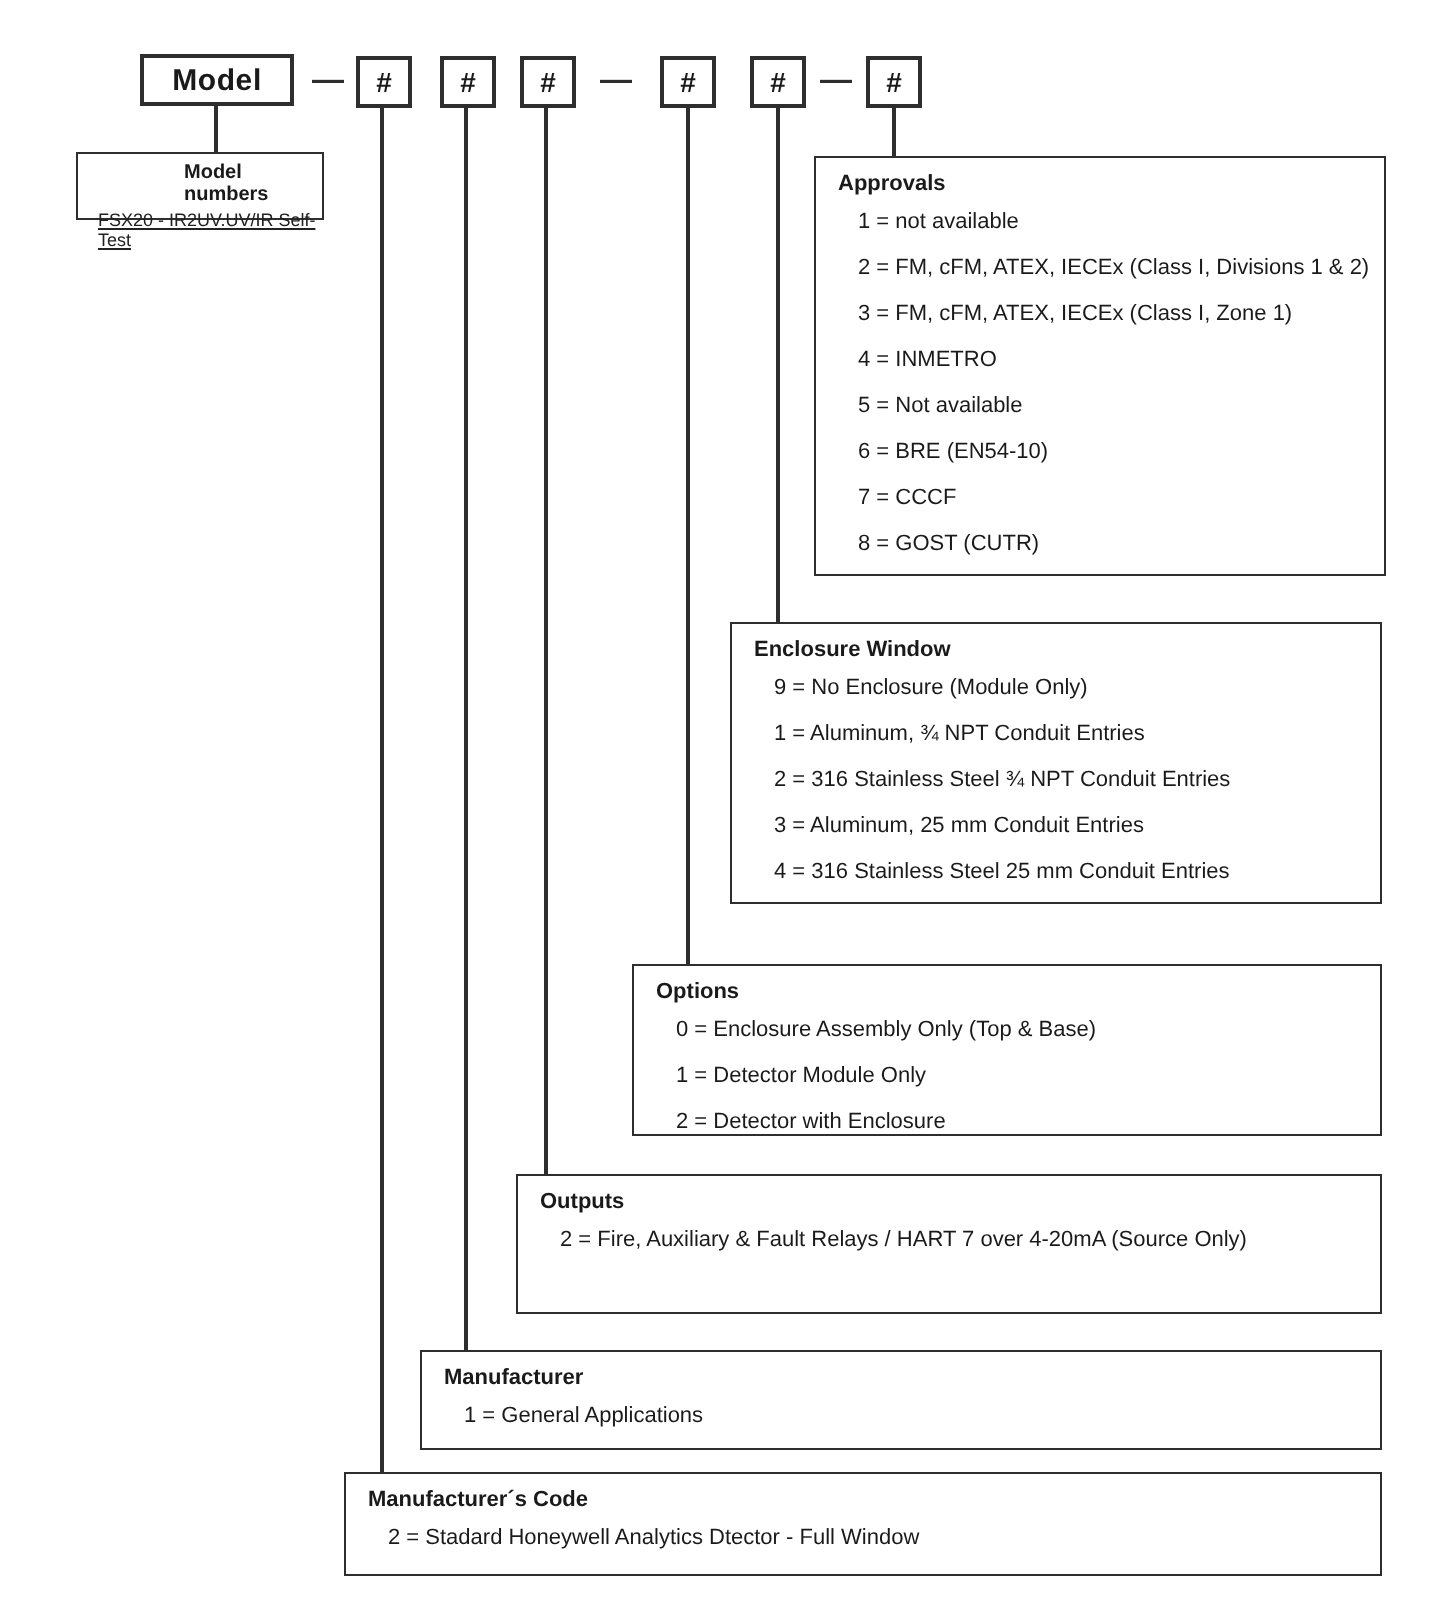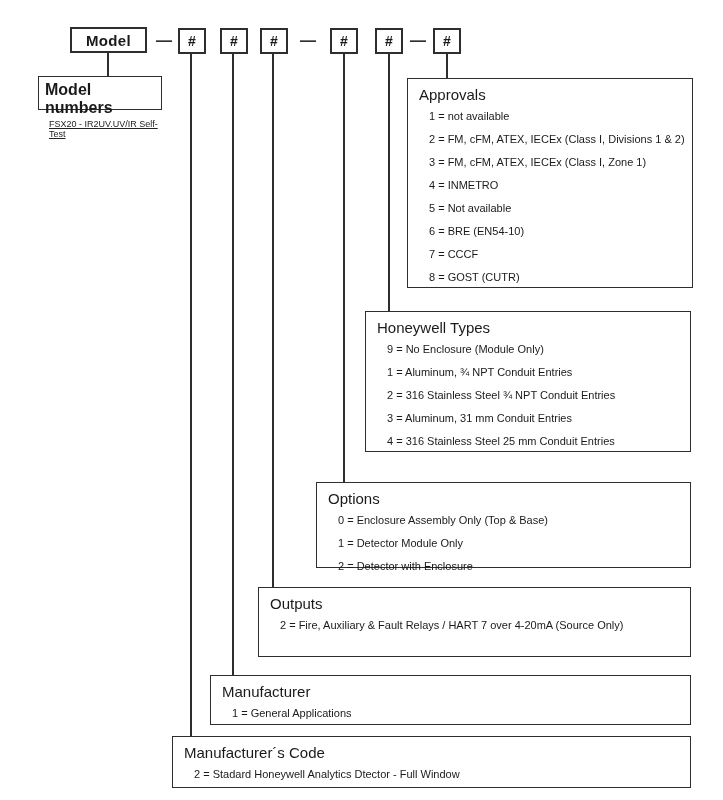--- a/index.html
+++ b/index.html
@@ -51,38 +51,39 @@
   
   .mn-box {
     position: absolute;
     left: 38px; top: 76px;
     width: 124px; height: 34px;
     border: 1.5px solid #2e2e2e;
     background: #fff;
   }
   .mn-title {
     font-weight: bold;
-    font-size: 16px;
+    font-size: 10px;
     padding: 4px 0 2px 6px;
+    margin-left: 47px;
   }
   .mn-value {
     font-size: 9px;
     padding-left: 10px;
     color: #222;
     text-decoration: underline;
   }
   
   .section {
     position: absolute;
     border: 1.5px solid #2e2e2e;
     background: #fff;
   }
   .sec-title {
-    font-weight: normal;
-    font-size: 15px;
+    font-weight: bold;
+    font-size: 11px;
     padding: 7px 0 2px 11px;
   }
   .sec-item {
     font-size: 11px;
     line-height: 23px;
     padding-left: 21px;
     white-space: nowrap;
   }
   #sec-approvals    { left: 407px; top: 78px;  width: 286px; height: 210px; }
   #sec-enclosure    { left: 365px; top: 311px; width: 326px; height: 141px; }
@@ -132,25 +133,25 @@
     <div class="sec-item">2 = FM, cFM, ATEX, IECEx (Class I, Divisions 1 &amp; 2)</div>
     <div class="sec-item">3 = FM, cFM, ATEX, IECEx (Class I, Zone 1)</div>
     <div class="sec-item">4 = INMETRO</div>
     <div class="sec-item">5 = Not available</div>
     <div class="sec-item">6 = BRE (EN54-10)</div>
     <div class="sec-item">7 = CCCF</div>
     <div class="sec-item">8 = GOST (CUTR)</div>
   </div>
 
   <div class="section" id="sec-enclosure">
-    <div class="sec-title">Honeywell Types</div>
+    <div class="sec-title">Enclosure Window</div>
     <div class="sec-item">9 = No Enclosure (Module Only)</div>
     <div class="sec-item">1 = Aluminum, ¾ NPT Conduit Entries</div>
     <div class="sec-item">2 = 316 Stainless Steel ¾ NPT Conduit Entries</div>
-    <div class="sec-item">3 = Aluminum, 31 mm Conduit Entries</div>
+    <div class="sec-item">3 = Aluminum, 25 mm Conduit Entries</div>
     <div class="sec-item">4 = 316 Stainless Steel 25 mm Conduit Entries</div>
   </div>
 
   <div class="section" id="sec-options">
     <div class="sec-title">Options</div>
     <div class="sec-item">0 = Enclosure Assembly Only (Top &amp; Base)</div>
     <div class="sec-item">1 = Detector Module Only</div>
     <div class="sec-item">2 = Detector with Enclosure</div>
   </div>
 

